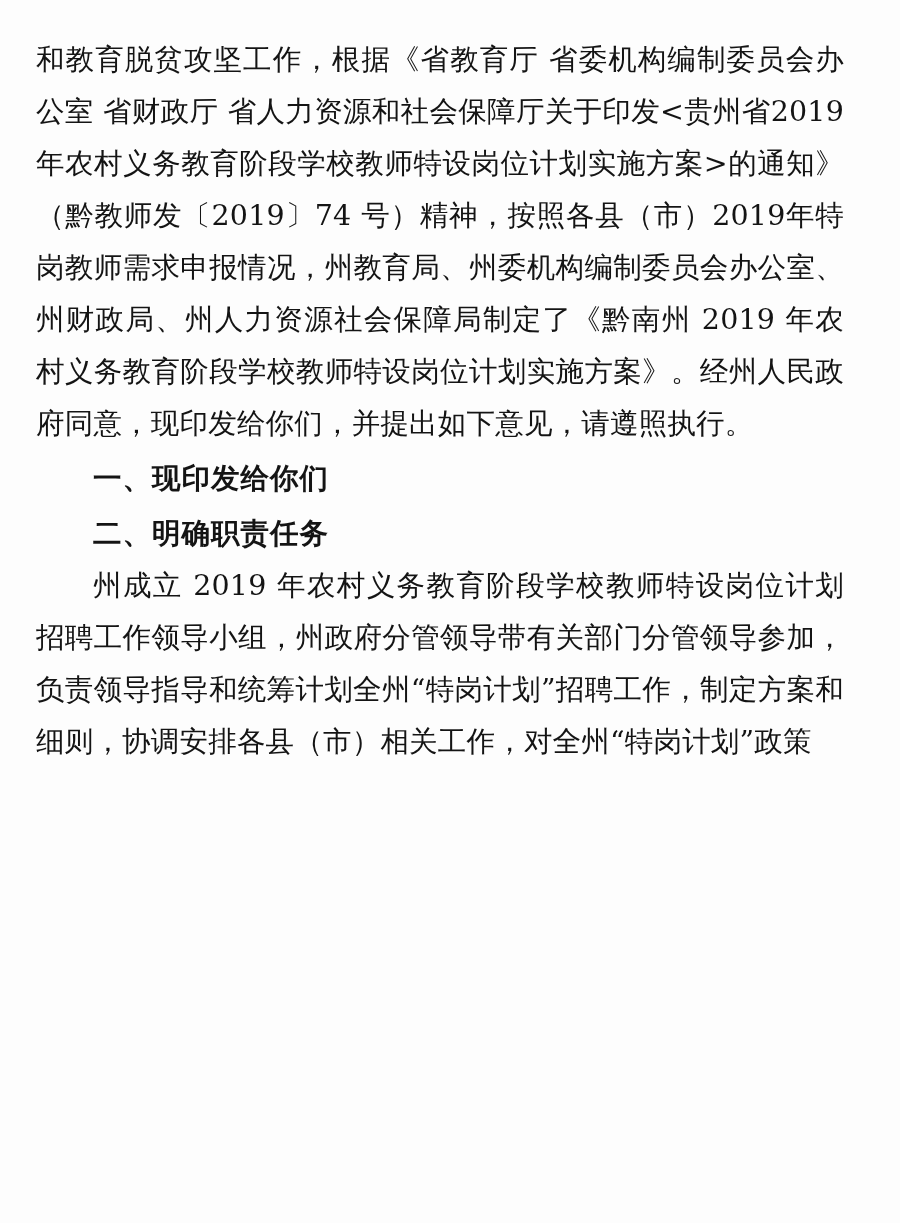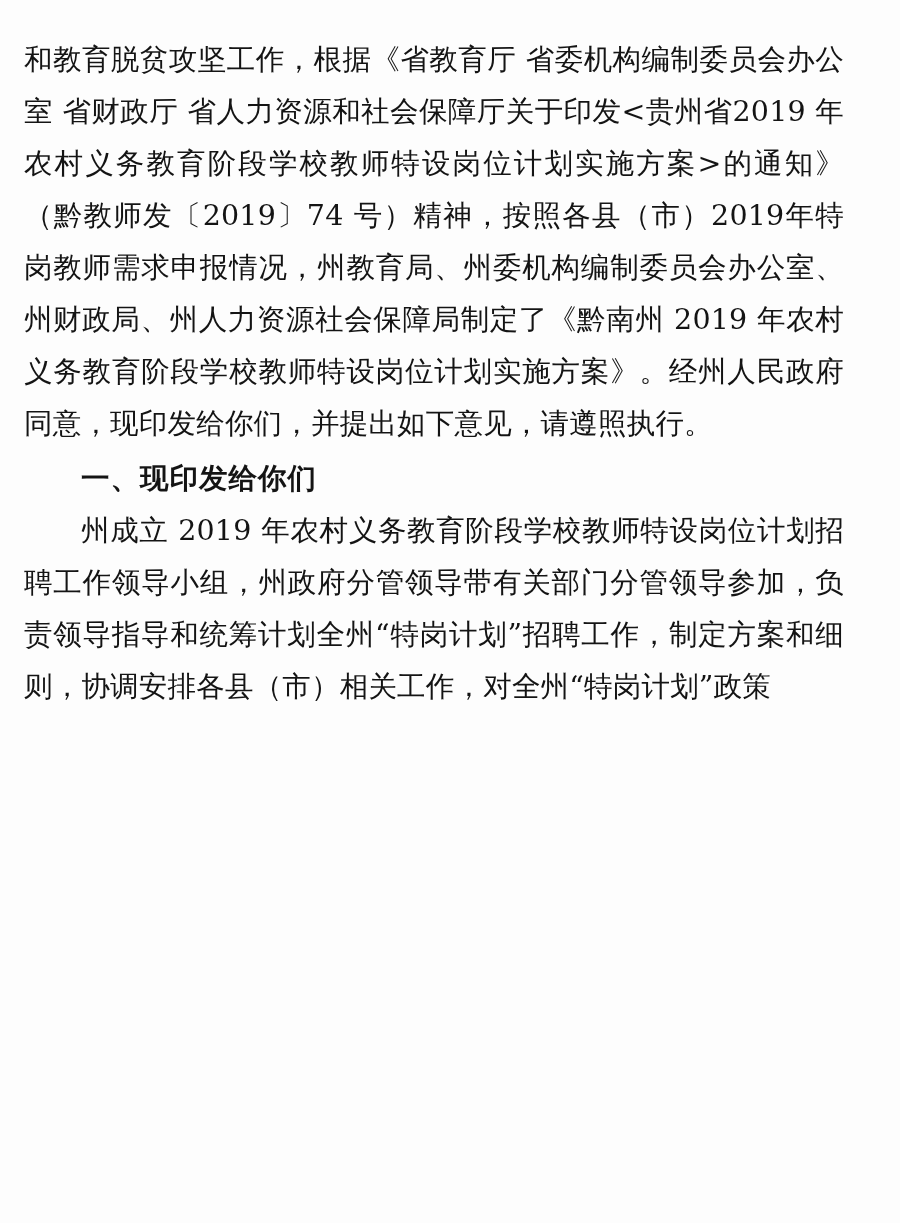--- a/index.html
+++ b/index.html
@@ -13,21 +13,21 @@
     font-family: "DejaVu Serif", "Liberation Serif", serif;
     color: #141414;
     overflow: hidden;
   }
   .page {
     position: relative;
     width: 900px;
     height: 1223px;
     background: #fdfdfd;
     box-sizing: border-box;
-    padding: 34px 56px 0 24px;
+    padding: 34px 56px 0 36px;
   }
   .doc-body {
     font-size: 28.5px;
     line-height: 52px;
     text-align: justify;
     text-justify: inter-ideograph;
     letter-spacing: 0.2px;
   }
   p {
     margin: 0;
@@ -55,17 +55,18 @@
 <body>
 
 <div class="page">
   <div class="doc-body">
 
     <p class="para blk">和教育脱贫攻坚工作，根据《省教育厅 省委机构编制委员会办公室 省财政厅 省人力资源和社会保障厅关于印发&lt;贵州省2019 年农村义务教育阶段学校教师特设岗位计划实施方案&gt;的通知》（黔教师发〔2019〕74 号）精神，按照各县（市）2019年特岗教师需求申报情况，州教育局、州委机构编制委员会办公室、州财政局、州人力资源社会保障局制定了《黔南州 2019 年农村义务教育阶段学校教师特设岗位计划实施方案》。经州人民政府同意，现印发给你们，并提出如下意见，请遵照执行。</p>
 
     <p class="heading">一、现印发给你们</p>
 
 
+    <p class="heading">二、明确职责任务</p>
 
     <p class="para-indent">州成立 2019 年农村义务教育阶段学校教师特设岗位计划招聘工作领导小组，州政府分管领导带有关部门分管领导参加，负责领导指导和统筹计划全州“特岗计划”招聘工作，制定方案和细则，协调安排各县（市）相关工作，对全州“特岗计划”政策</p>
 
   </div>
 </div>
 
 </body></html>

